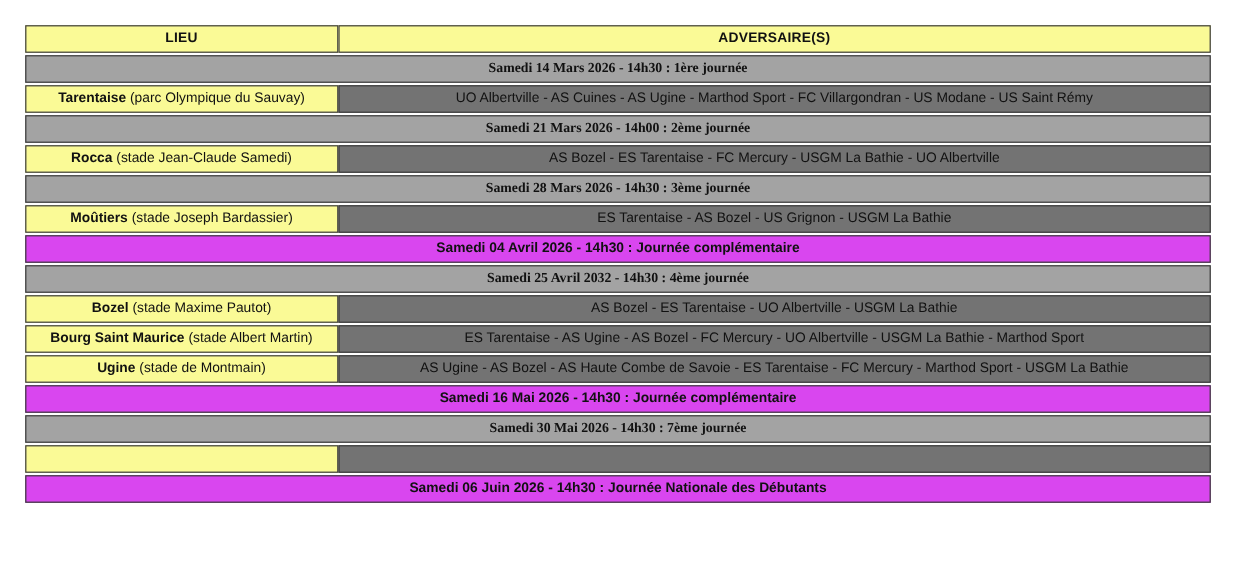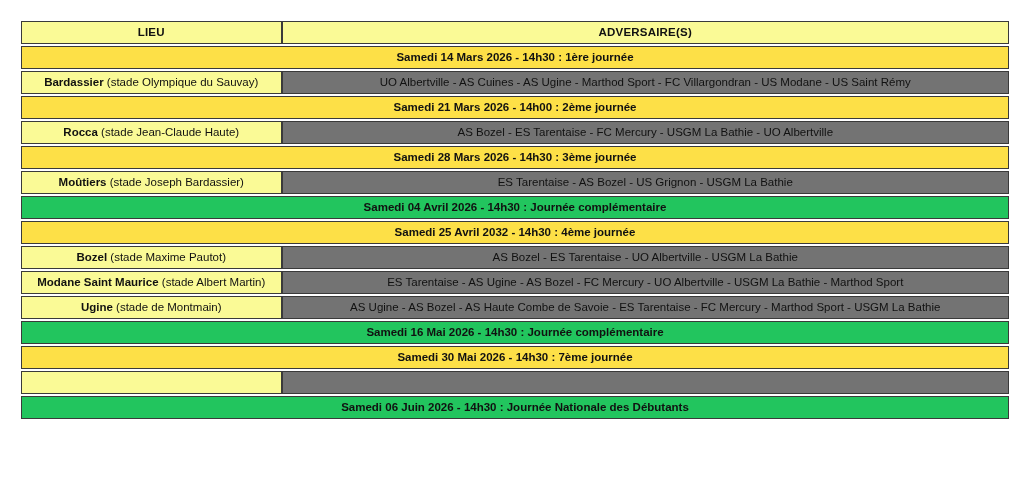--- a/index.html
+++ b/index.html
@@ -38,22 +38,22 @@
     line-height: 1.15;
     overflow: hidden;
     white-space: nowrap;
   }
   col.lieu-col { width: 260px; }
   col.adv-col  { width: 726px; }
 
   
   td.yellow { background: #FAFA96; }
   td.white  { background: #737373; }
-  td.gray   { background: #fde047; }
-  td.red    { background: #22c55e; margin-top: 16px; }
+  td.gray   { background: #a3a3a3; font-family: Liberation Serif, serif; }
+  td.red    { background: #d946ef; margin-top: 16px; }
 
   td.header-cell {
     font-weight: bold;
     letter-spacing: 0.2px;
     height: 26px;
     font-size: 12px;
   }
   td.day-cell {
     font-weight: bold;
     font-size: 11.5px;
@@ -87,49 +87,49 @@
       <tr>
         <td class="yellow header-cell">LIEU</td>
         <td class="yellow header-cell">ADVERSAIRE(S)</td>
       </tr>
     </thead>
     <tbody id="schedule-body">
         <tr>
           <td colspan="2" class="gray day-cell">Samedi 14 Mars 2026 - 14h30 : 1ère journée</td>
         </tr>
         <tr>
-          <td class="yellow venue-cell"><span class="venue-name">Bardassier</span> <span class="venue-stadium">(stade Olympique du Sauvay)</span></td>
+          <td class="yellow venue-cell"><span class="venue-name">Tarentaise</span> <span class="venue-stadium">(parc Olympique du Sauvay)</span></td>
           <td class="white opponents-cell">UO Albertville - AS Cuines - AS Ugine - Marthod Sport - FC Villargondran - US Modane - US Saint Rémy</td>
         </tr>
         <tr>
           <td colspan="2" class="gray day-cell">Samedi 21 Mars 2026 - 14h00 : 2ème journée</td>
         </tr>
         <tr>
-          <td class="yellow venue-cell"><span class="venue-name">Rocca</span> <span class="venue-stadium">(stade Jean-Claude Haute)</span></td>
+          <td class="yellow venue-cell"><span class="venue-name">Rocca</span> <span class="venue-stadium">(stade Jean-Claude Samedi)</span></td>
           <td class="white opponents-cell">AS Bozel - ES Tarentaise - FC Mercury - USGM La Bathie - UO Albertville</td>
         </tr>
         <tr>
           <td colspan="2" class="gray day-cell">Samedi 28 Mars 2026 - 14h30 : 3ème journée</td>
         </tr>
         <tr>
           <td class="yellow venue-cell"><span class="venue-name">Moûtiers</span> <span class="venue-stadium">(stade Joseph Bardassier)</span></td>
           <td class="white opponents-cell">ES Tarentaise - AS Bozel - US Grignon - USGM La Bathie</td>
         </tr>
         <tr>
           <td colspan="2" class="red day-cell">Samedi 04 Avril 2026 - 14h30 : Journée complémentaire</td>
         </tr>
         <tr>
           <td colspan="2" class="gray day-cell">Samedi 25 Avril 2032 - 14h30 : 4ème journée</td>
         </tr>
         <tr>
           <td class="yellow venue-cell"><span class="venue-name">Bozel</span> <span class="venue-stadium">(stade Maxime Pautot)</span></td>
           <td class="white opponents-cell">AS Bozel - ES Tarentaise - UO Albertville - USGM La Bathie</td>
         </tr>
         <tr>
-          <td class="yellow venue-cell"><span class="venue-name">Modane Saint Maurice</span> <span class="venue-stadium">(stade Albert Martin)</span></td>
+          <td class="yellow venue-cell"><span class="venue-name">Bourg Saint Maurice</span> <span class="venue-stadium">(stade Albert Martin)</span></td>
           <td class="white opponents-cell">ES Tarentaise - AS Ugine - AS Bozel - FC Mercury - UO Albertville - USGM La Bathie - Marthod Sport</td>
         </tr>
         <tr>
           <td class="yellow venue-cell"><span class="venue-name">Ugine</span> <span class="venue-stadium">(stade de Montmain)</span></td>
           <td class="white opponents-cell">AS Ugine - AS Bozel - AS Haute Combe de Savoie - ES Tarentaise - FC Mercury - Marthod Sport - USGM La Bathie</td>
         </tr>
         <tr>
           <td colspan="2" class="red day-cell">Samedi 16 Mai 2026 - 14h30 : Journée complémentaire</td>
         </tr>
         <tr>

